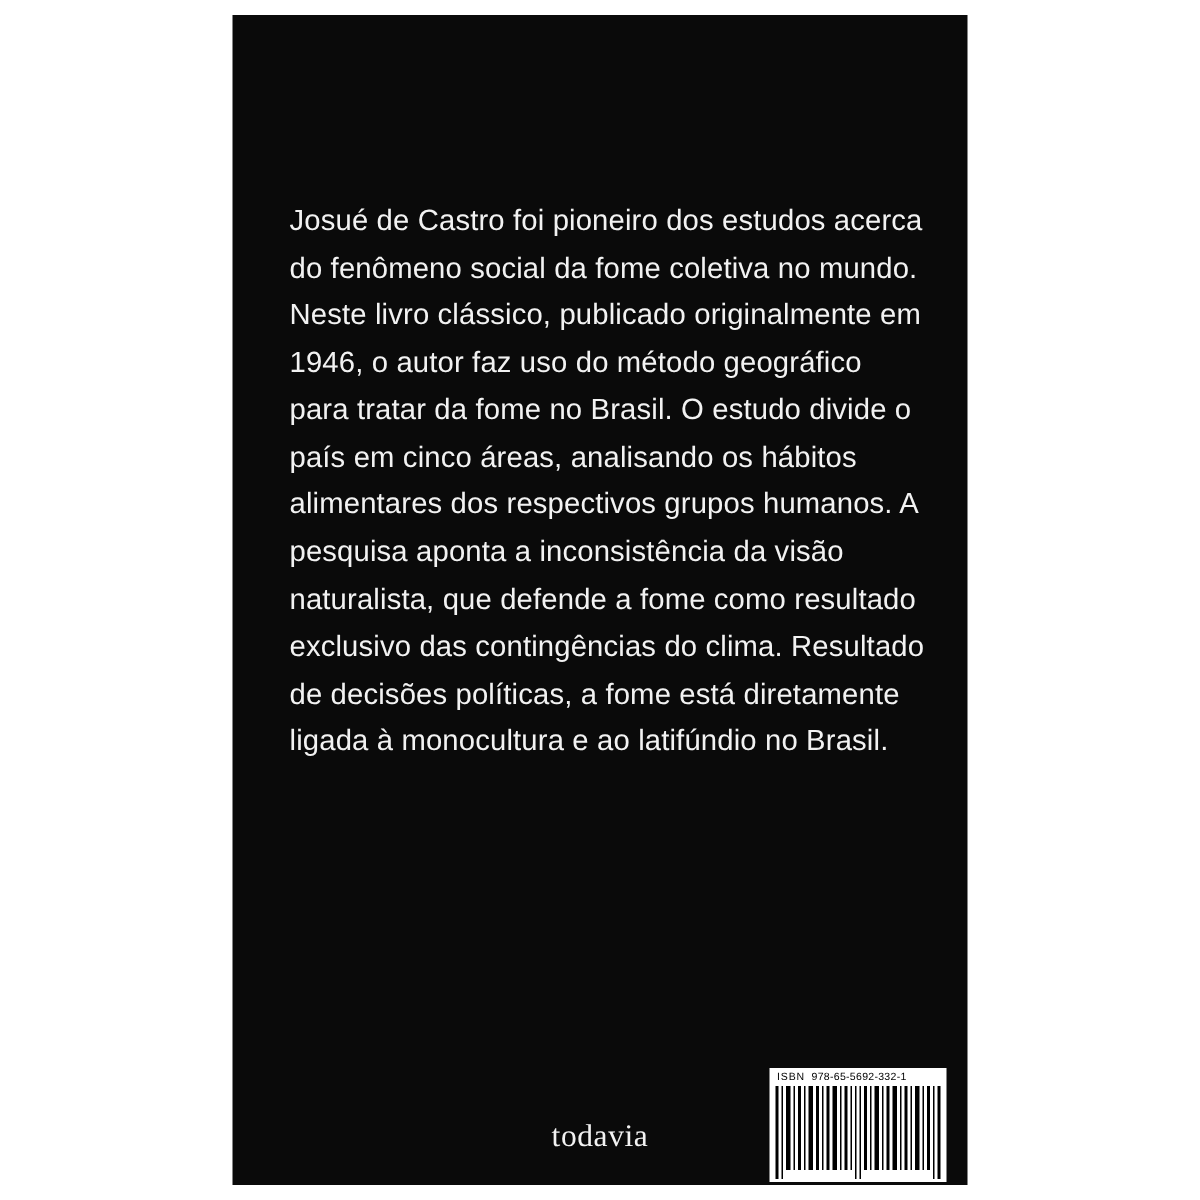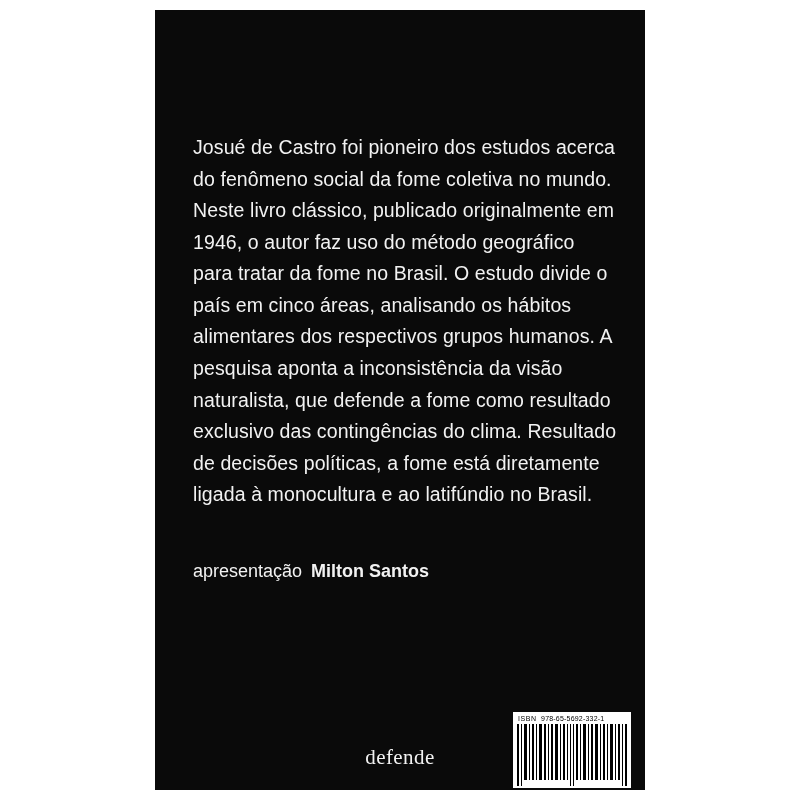--- a/index.html
+++ b/index.html
@@ -103,26 +103,23 @@
 <body>
 
 <div class="page">
   <div class="cover">
 
     <div class="blurb">
       <p>Josué de Castro foi pioneiro dos estudos acerca do fenômeno social da fome coletiva no mundo. Neste livro clássico, publicado originalmente em 1946, o autor faz uso do método geográfico para tratar da fome no Brasil. O estudo divide o país em cinco áreas, analisando os hábitos alimentares dos respectivos grupos humanos. A pesquisa aponta a inconsistência da visão naturalista, que defende a fome como resultado exclusivo das contingências do clima. Resultado de decisões políticas, a fome está diretamente ligada à monocultura e ao latifúndio no Brasil.</p>
     </div>
 
     <div class="credits">
-      <div class="credit-row">
-        <span class="credit-role">apresentação</span><span class="credit-name">Milton Santos</span>
-      </div>
     </div>
 
-    <div class="imprint">defende</div>
+    <div class="imprint">todavia</div>
 
     <div class="isbn-block">
       <div class="isbn-text"><span class="lbl">ISBN</span>&nbsp;&nbsp;<span>978-65-5692-332-1</span></div>
       <svg class="barcode" viewBox="0 0 112 62" preserveAspectRatio="none">
         <g fill="#000000">
           <rect x="1" y="0" width="2" height="62"></rect>
           <rect x="5" y="0" width="1" height="62"></rect>
           <rect x="8" y="0" width="3" height="56"></rect>
           <rect x="13" y="0" width="1" height="56"></rect>
           <rect x="16" y="0" width="2" height="56"></rect>

